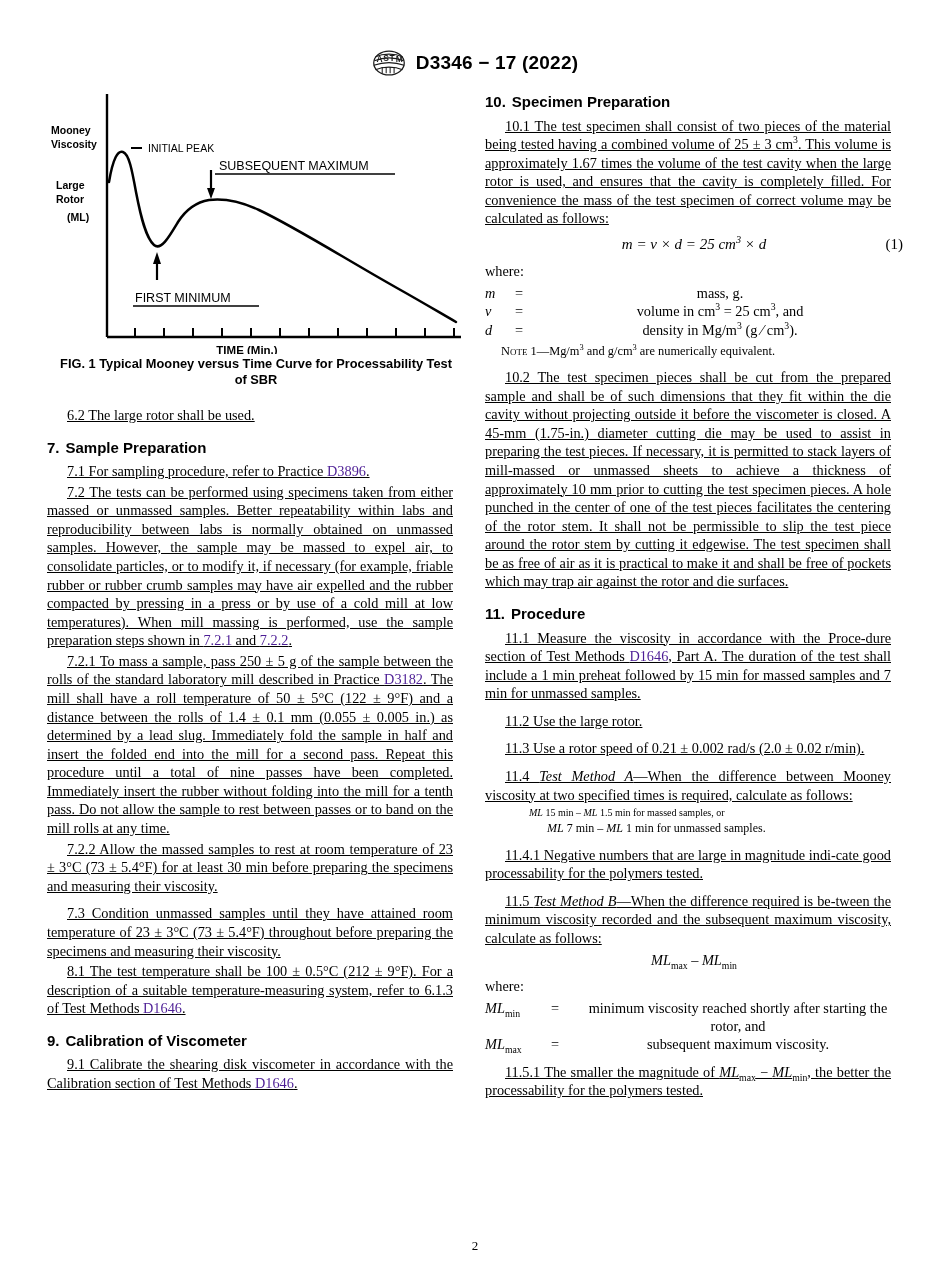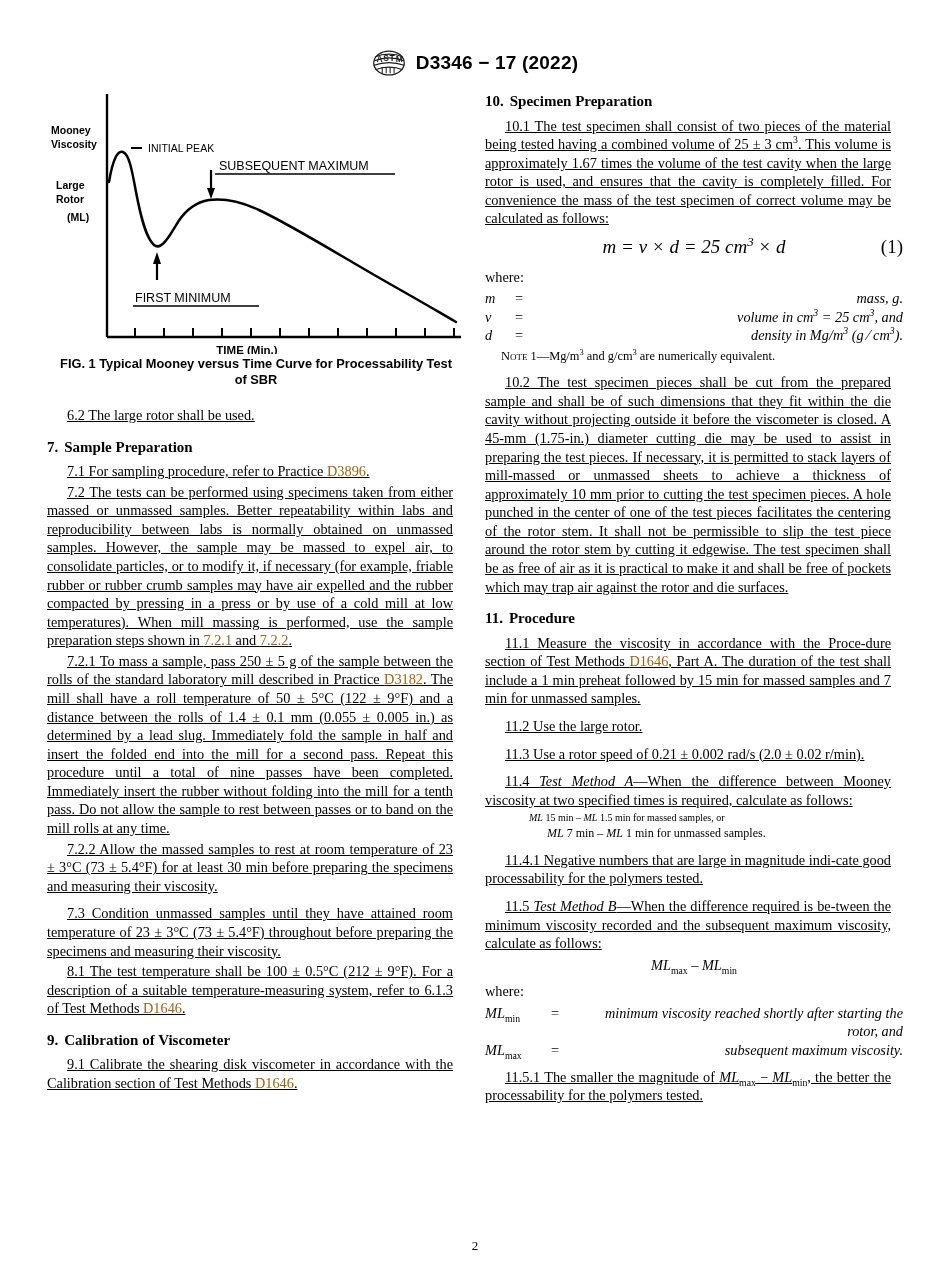--- a/index.html
+++ b/index.html
@@ -57,41 +57,41 @@
   p { margin: 0; }
 
   .para {
     margin: 0 12px 2px 0;
     text-indent: 20px;
     text-decoration: underline;
   }
   .para.gap { margin-top: 9px; }
 
   h3.section-head {
-    font-family: Liberation Serif, serif;
+    font-family: Liberation Sans, sans-serif;
     font-weight: bold;
     font-size: 15px;
     margin: 13px 0 5px 0;
     text-indent: 0;
     text-align: left;
   }
   h3.section-head .num { margin-right: 6px; }
 
   .ital { font-style: italic; }
-  .link { color: #a16207; }
+  .link { color: #4c1d95; }
 
   sup { font-size: 0.68em; vertical-align: super; line-height: 0; }
   sub { font-size: 0.68em; vertical-align: sub; line-height: 0; }
 
   
   .equation-line {
     position: relative;
     text-align: center;
     font-style: italic;
-    font-size: 19px;
+    font-size: 15px;
     margin: 7px 0 7px 0;
     text-indent: 0;
   }
   .equation-line .eqnum {
     position: absolute;
     right: 0;
     top: 0;
     font-style: normal;
   }
   .formula-center {
@@ -140,21 +140,21 @@
   .deflist td.symwide {
     width: 66px;
     font-style: italic;
     white-space: nowrap;
     margin-left: 30px;
   }
   .deflist td.eq {
     width: 22px;
     text-align: left;
   }
-  .deflist td.def { text-align: right; font-style: italic; }
+  .deflist td.def { text-align: center; }
 
   .note-line {
     text-indent: 16px;
     font-size: 12.4px;
     margin-top: 4px;
     text-align: left;
   }
   .smallcaps {
     font-variant: small-caps;
   }

